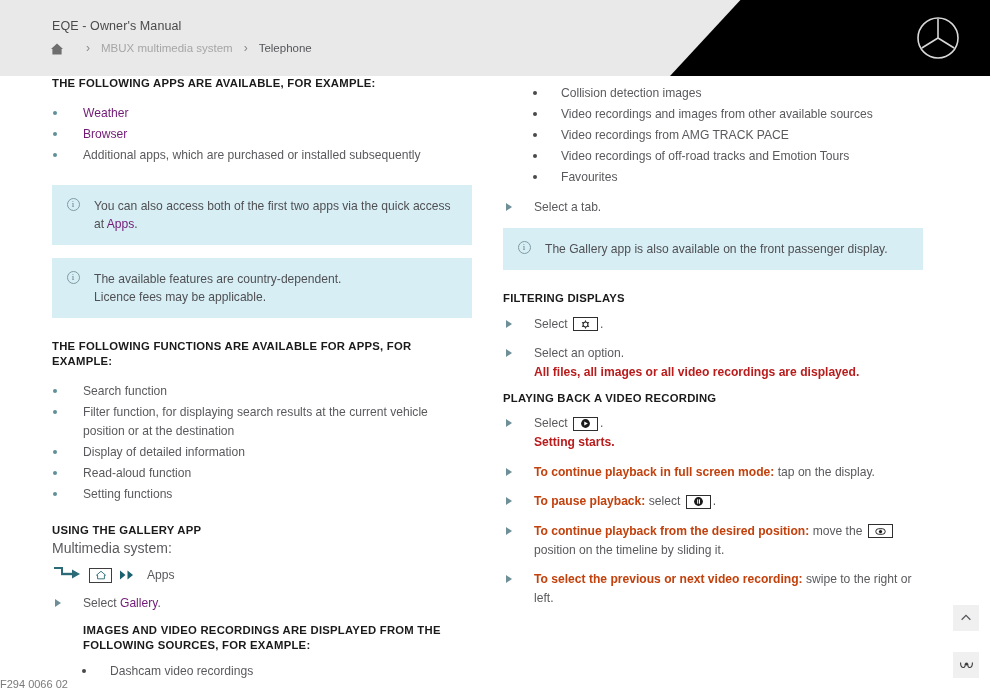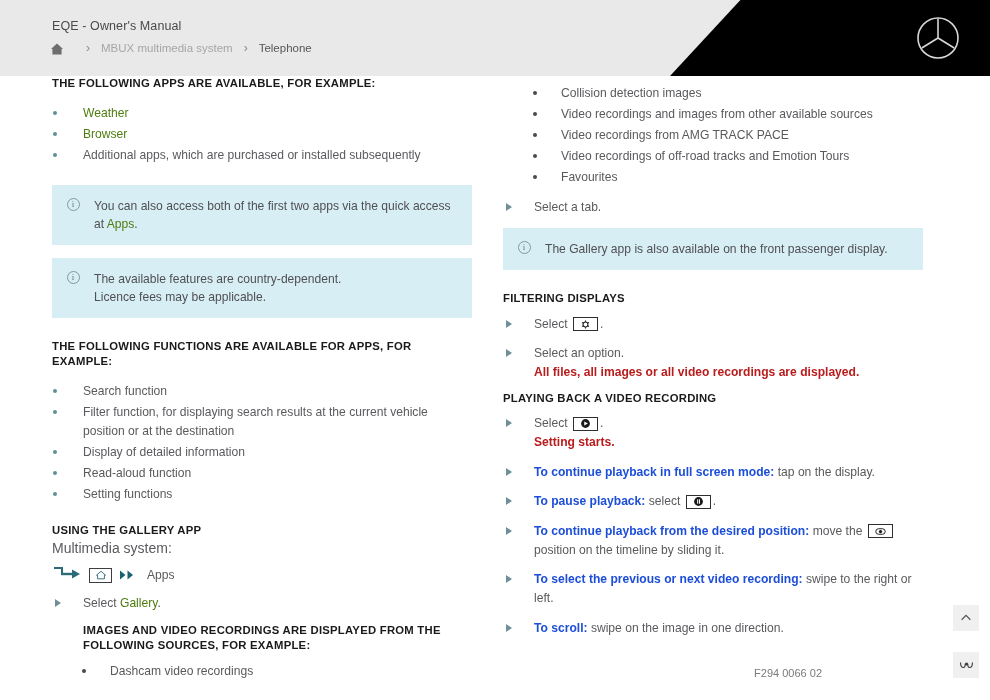--- a/index.html
+++ b/index.html
@@ -87,21 +87,21 @@
     color: #1a1a1a;
     letter-spacing: 0.25px;
     margin: 0;
     line-height: 1.35;
   }
   .plain {
     font-size: 14px;
     color: #5a5a5e;
     line-height: 1.55;
   }
-  .link { color: #4d7c0f; }
+  .link { color: #701a75; }
 
   
   ul.bul {
     list-style: none;
     margin: 0; padding: 0;
   }
   ul.bul > li {
     position: relative;
     padding-left: 31px;
     font-size: 12.1px;
@@ -136,21 +136,21 @@
   }
   ul.act > li::before {
     content: "";
     position: absolute;
     left: 3px; top: 5px;
     width: 0; height: 0;
     border-left: 6px solid #6f8f98;
     border-top: 4px solid transparent;
     border-bottom: 4px solid transparent;
   }
-  ul.act > li b { color: #1d4ed8; font-weight: bold; }
+  ul.act > li b { color: #c2410c; font-weight: bold; }
   ul.act > li .sub { display: block; color: #b91c1c; font-weight: bold; }
 
   
   .infobox {
     background: #d8eef5;
     padding: 12px 14px 12px 0;
     display: flex;
     margin: 0;
   }
   .infobox .ic {
@@ -219,23 +219,23 @@
     background: #f0f0f0;
     display: flex;
     align-items: center;
     justify-content: center;
   }
   #fab-top { right: 11px; top: 605px; }
   #fab-acc { right: 11px; top: 652px; }
 
   #footer {
     position: absolute;
-    left: 0; bottom: 21px;
+    left: 0; bottom: 10px;
     width: 822px;
-    text-align: right;
+    text-align: left;
     font-size: 11px;
     color: #7a7a7a;
   }
 </style>
 </head>
 <body>
 
 <div id="page">
 
   <div id="header">
@@ -426,25 +426,20 @@
             </svg>
           </span><span> position on the timeline by sliding it.</span>
         </li>
 
         <li>
           <b>To select the previous or next video recording:</b><span> swipe to the right or left.</span>
         </li>
       </ul>
 
 
-      <ul class="act" style="margin-top:8px">
-        <li>
-          <b>To scroll:</b><span> swipe on the image in one direction.</span>
-        </li>
-      </ul>
     </div>
   </div>
 
   <div class="fab" id="fab-top">
     <svg viewBox="0 0 16 16" width="14" height="14">
       <path d="M3 10 L8 5 L13 10" fill="none" stroke="#55565a" stroke-width="1.4"></path>
     </svg>
   </div>
   <div class="fab" id="fab-acc">
     <svg viewBox="0 0 20 16" width="17" height="14">

